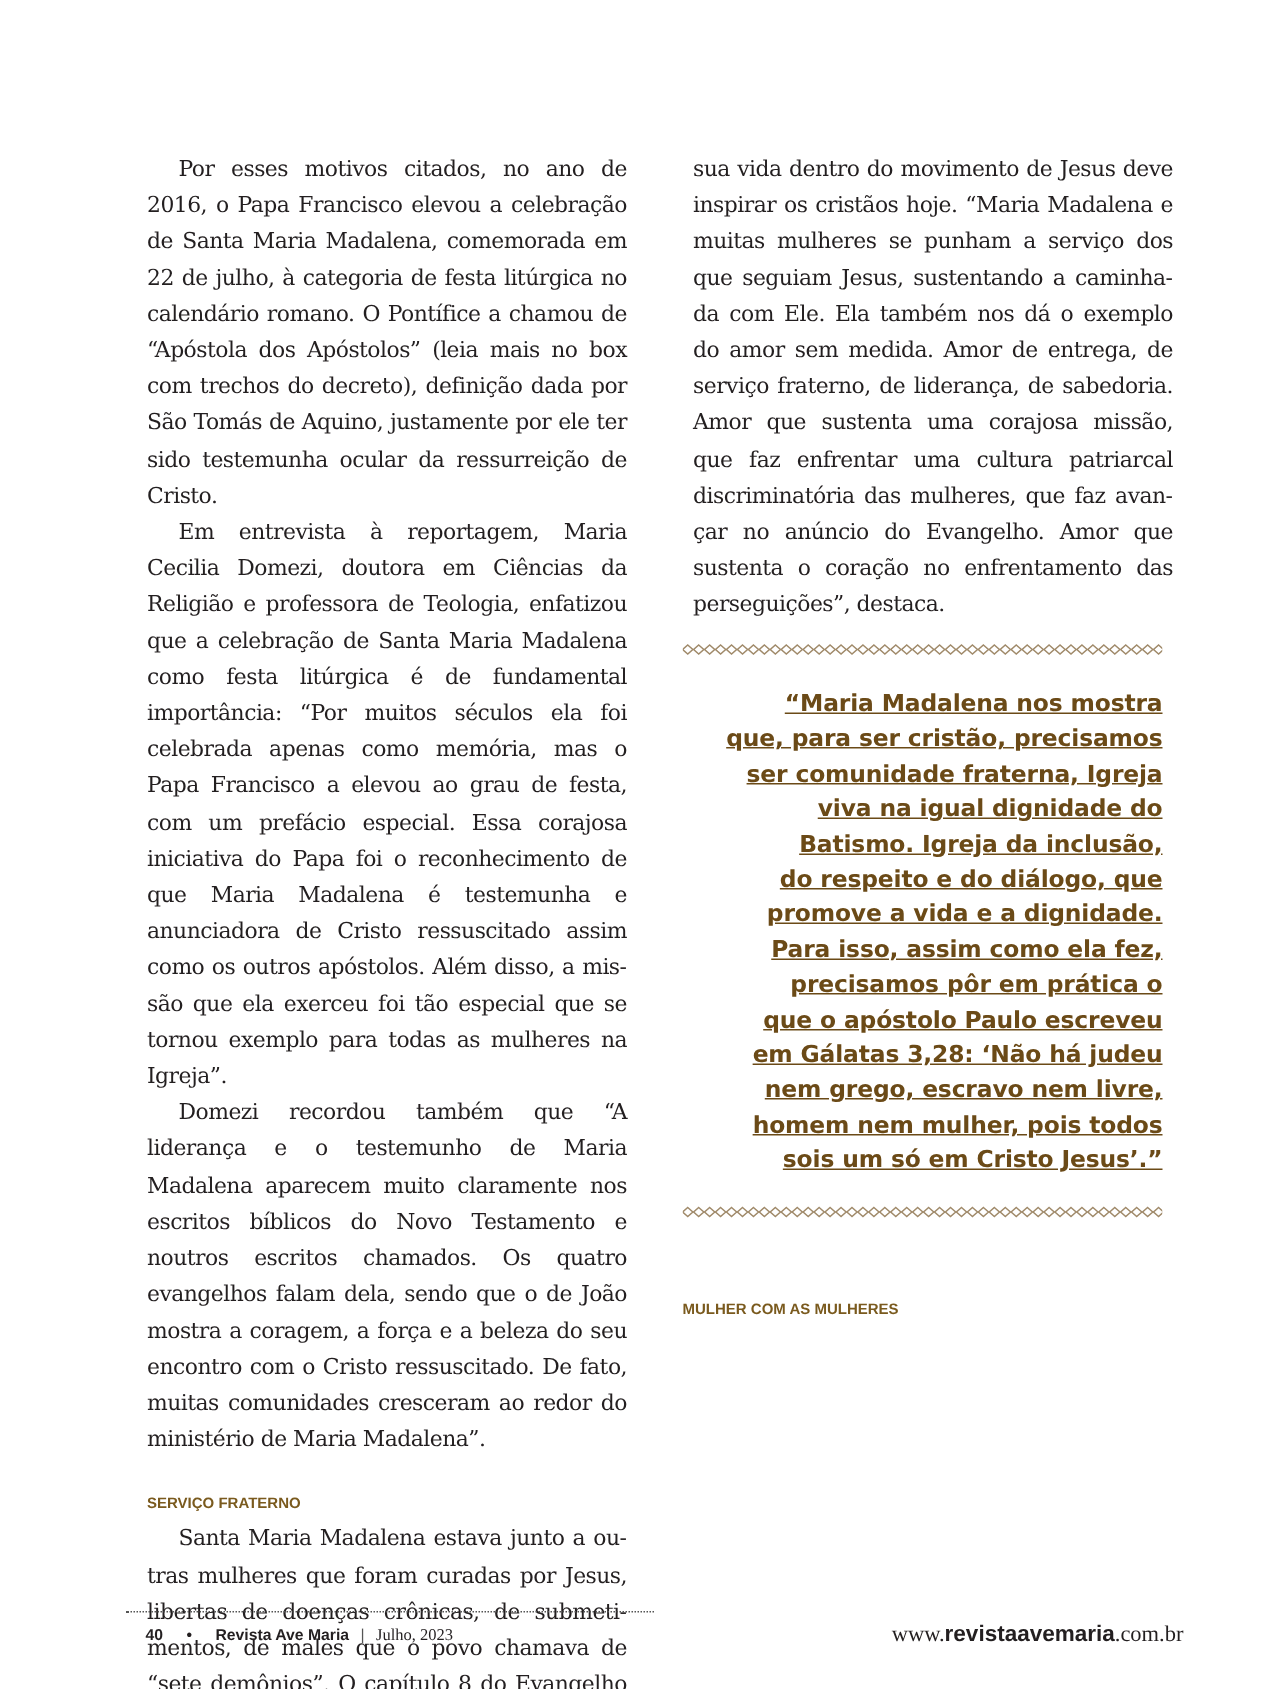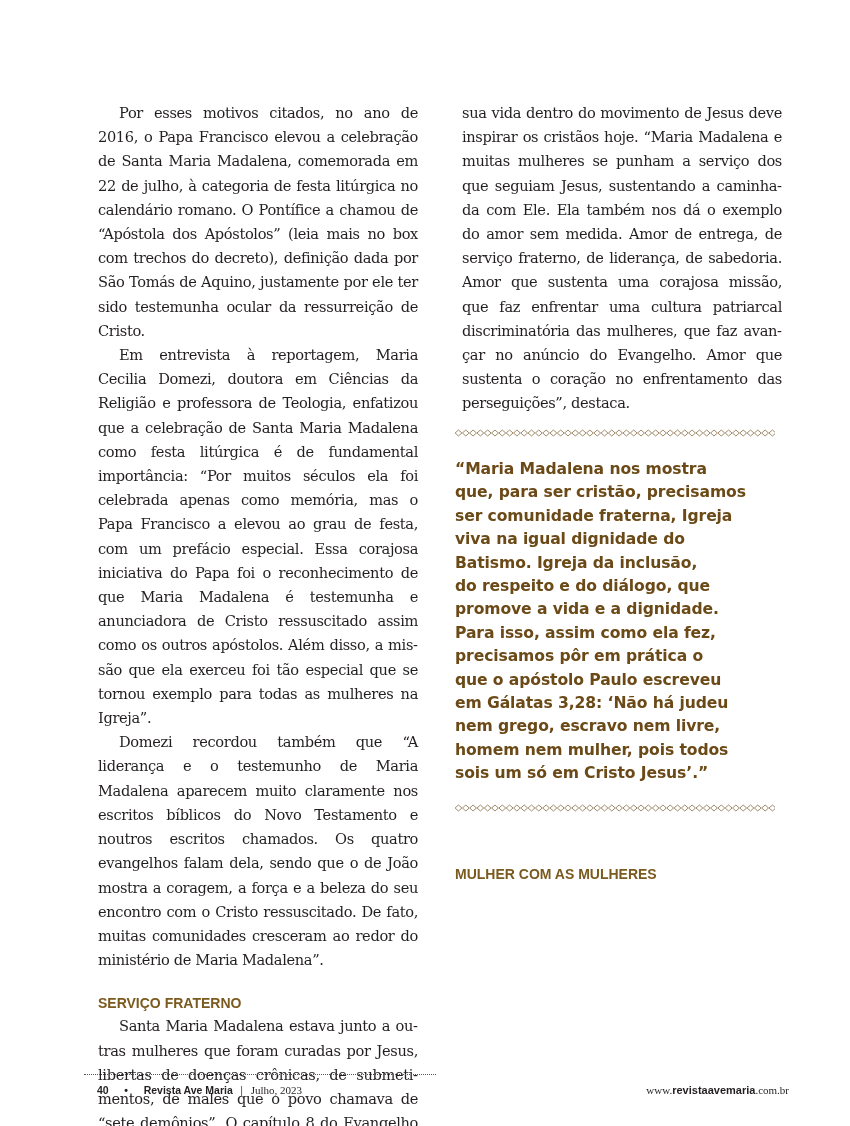--- a/index.html
+++ b/index.html
@@ -29,21 +29,21 @@
     .col p {
       margin: 0;
       text-align: justify;
       text-indent: 21px;
       hyphens: manual;
     }
     .col p.noindent { text-indent: 0; }
     .section-heading {
       font-family: "Liberation Sans", "DejaVu Sans", sans-serif;
       font-weight: bold;
-      font-size: 14px;
+      font-size: 10px;
       line-height: 22px;
       color: #7a5a1e;
       letter-spacing: 0px;
       margin: 0;
     }
     .gap-heading-left { margin-top: 20px; }
     .quote-box {
       position: absolute;
       left: 455px;
       top: 428px;
@@ -54,23 +54,24 @@
       width: 320px;
       overflow: hidden;
     }
     .diamond-rule svg { display: block; }
     .quote-text {
       font-family: "DejaVu Sans", "Liberation Sans", sans-serif;
       font-weight: bold;
       font-size: 15.6px;
       line-height: 23.4px;
       color: #6b4a17;
-      text-align: left;
+      text-align: right;
       margin: 20px 0 17px 0;
       letter-spacing: -0.1px;
+      text-decoration: underline;
     }
     .quote-text .attrib { display: block; }
     .right-lower {
       position: absolute;
       left: 455px;
       top: 863px;
       width: 320px;
       font-family: "DejaVu Serif", "Liberation Serif", serif;
       font-size: 14.6px;
       line-height: 24.2px;
@@ -108,21 +109,21 @@
       color: #555;
     }
     .footer-left .date {
       font-family: "Liberation Serif", serif;
       font-size: 11px;
     }
     .footer-right {
       position: absolute;
       right: 61px;
       top: 1083px;
-      font-size: 11px;
+      font-size: 15px;
       line-height: 14px;
       white-space: nowrap;
       color: #231f20;
     }
     .footer-right .pre, .footer-right .post {
       font-family: "Liberation Serif", serif;
     }
     .footer-right .brand {
       font-family: "Liberation Sans", sans-serif;
       font-weight: bold;

